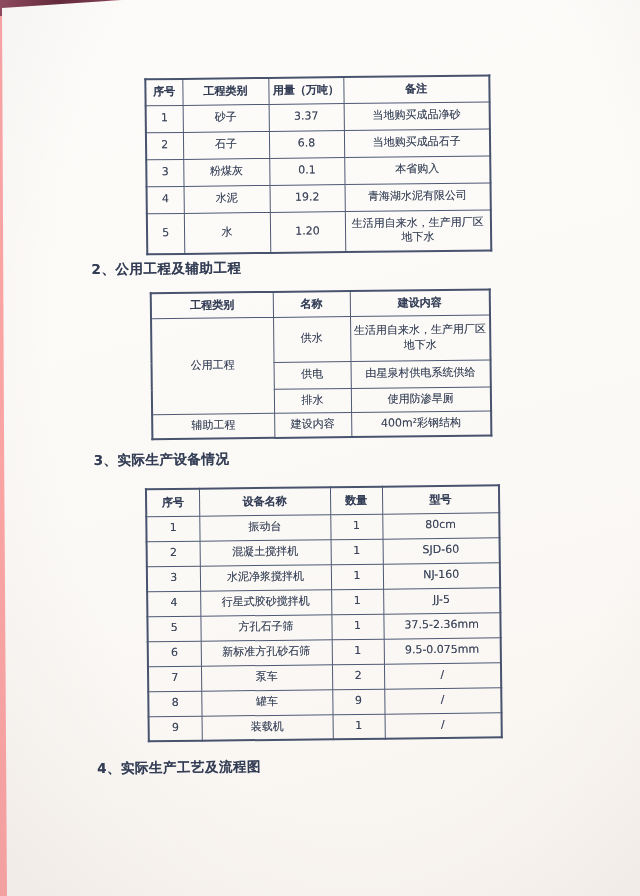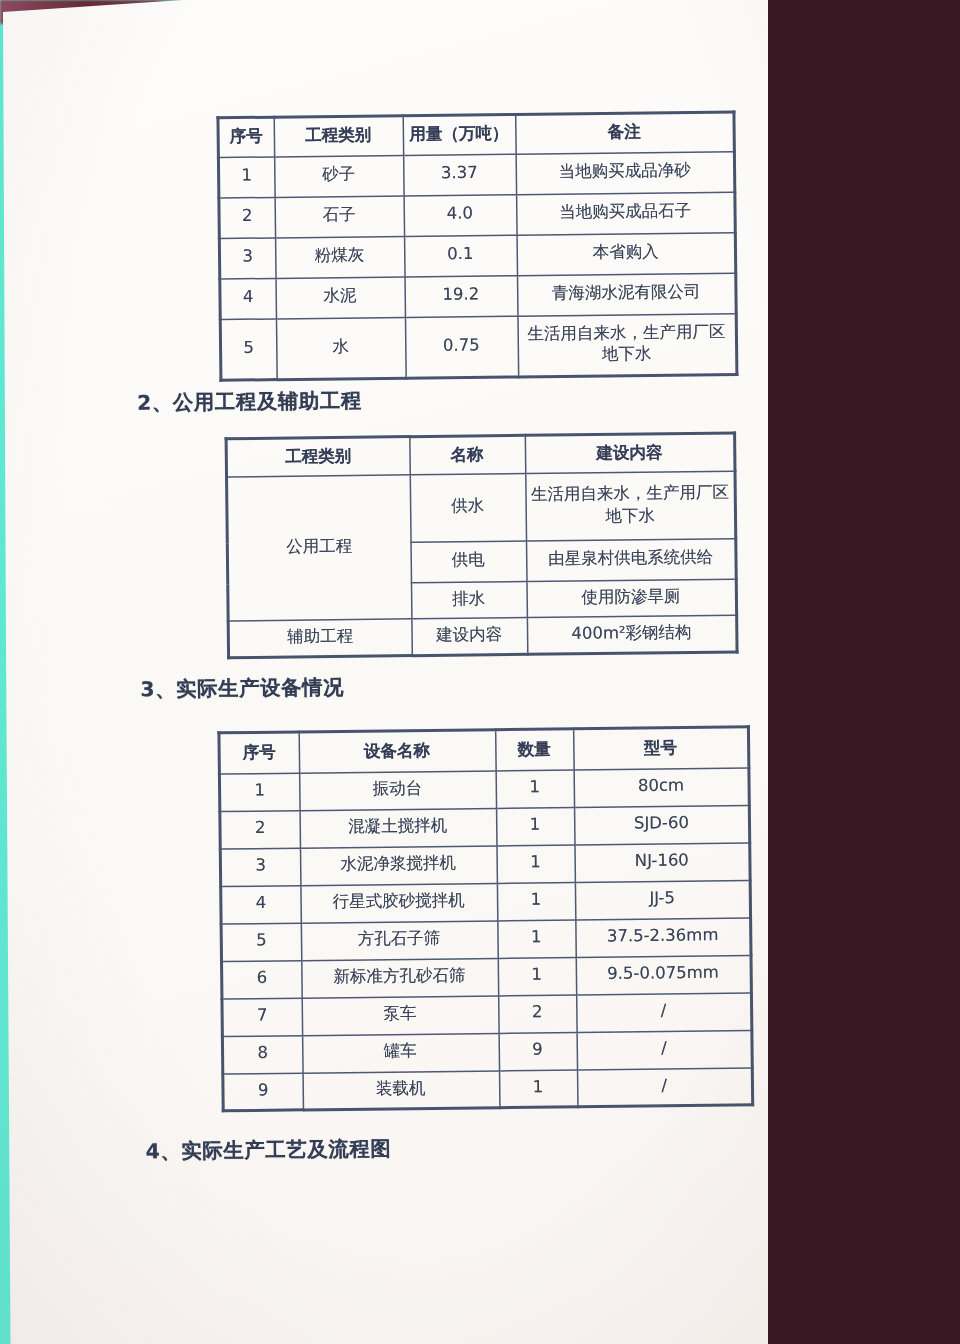--- a/index.html
+++ b/index.html
@@ -2,23 +2,23 @@
 <html><head>
 <meta charset="utf-8">
 <style>
   html,body{margin:0;padding:0;}
   body{
     font-family:"DejaVu Sans","Liberation Sans",sans-serif;
     background:#3a1722;
   }
   .frame{
     position:relative;
-    width:512px;height:896px;
+    width:640px;height:896px;
     overflow:hidden;
-    background:#5eead4;
+    background:#fca5a5;
   }
   
   .paper{
     position:absolute;
     left:0;top:0;width:640px;height:896px;
     background:linear-gradient(165deg,#fdfcfa 0%,#fbf9f6 55%,#f8f4f0 100%);
     clip-path:polygon(122px 0, 640px 0, 640px 896px, 7px 896px, 4px 430px, 2px 8px);
   }
   
   .edge-top{
@@ -119,39 +119,39 @@
       </tr>
       <tr>
         <td>1</td>
         <td>砂子</td>
         <td>3.37</td>
         <td>当地购买成品净砂</td>
       </tr>
       <tr>
         <td>2</td>
         <td>石子</td>
-        <td>4.0</td>
+        <td>6.8</td>
         <td>当地购买成品石子</td>
       </tr>
       <tr>
         <td>3</td>
         <td>粉煤灰</td>
         <td>0.1</td>
         <td>本省购入</td>
       </tr>
       <tr>
         <td>4</td>
         <td>水泥</td>
         <td>19.2</td>
         <td>青海湖水泥有限公司</td>
       </tr>
       <tr class="tall">
         <td>5</td>
         <td>水</td>
-        <td>0.75</td>
+        <td>1.20</td>
         <td>生活用自来水，生产用厂区地下水</td>
       </tr>
     </tbody>
       </table>
 
     <div class="heading h2">2、公用工程及辅助工程</div>
 
     <table class="t2">
       <colgroup>
           <col style="width:122px">

